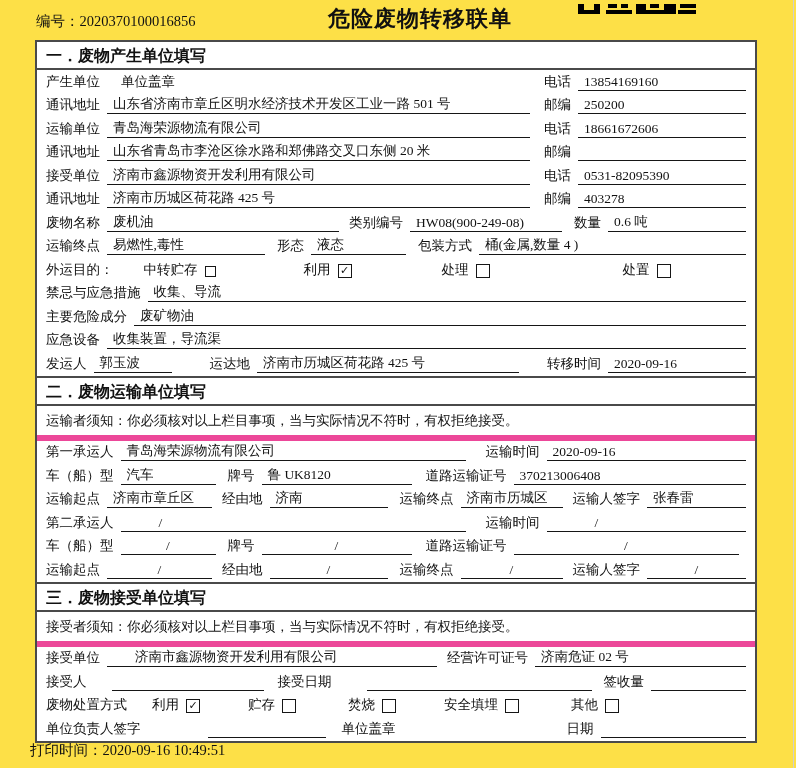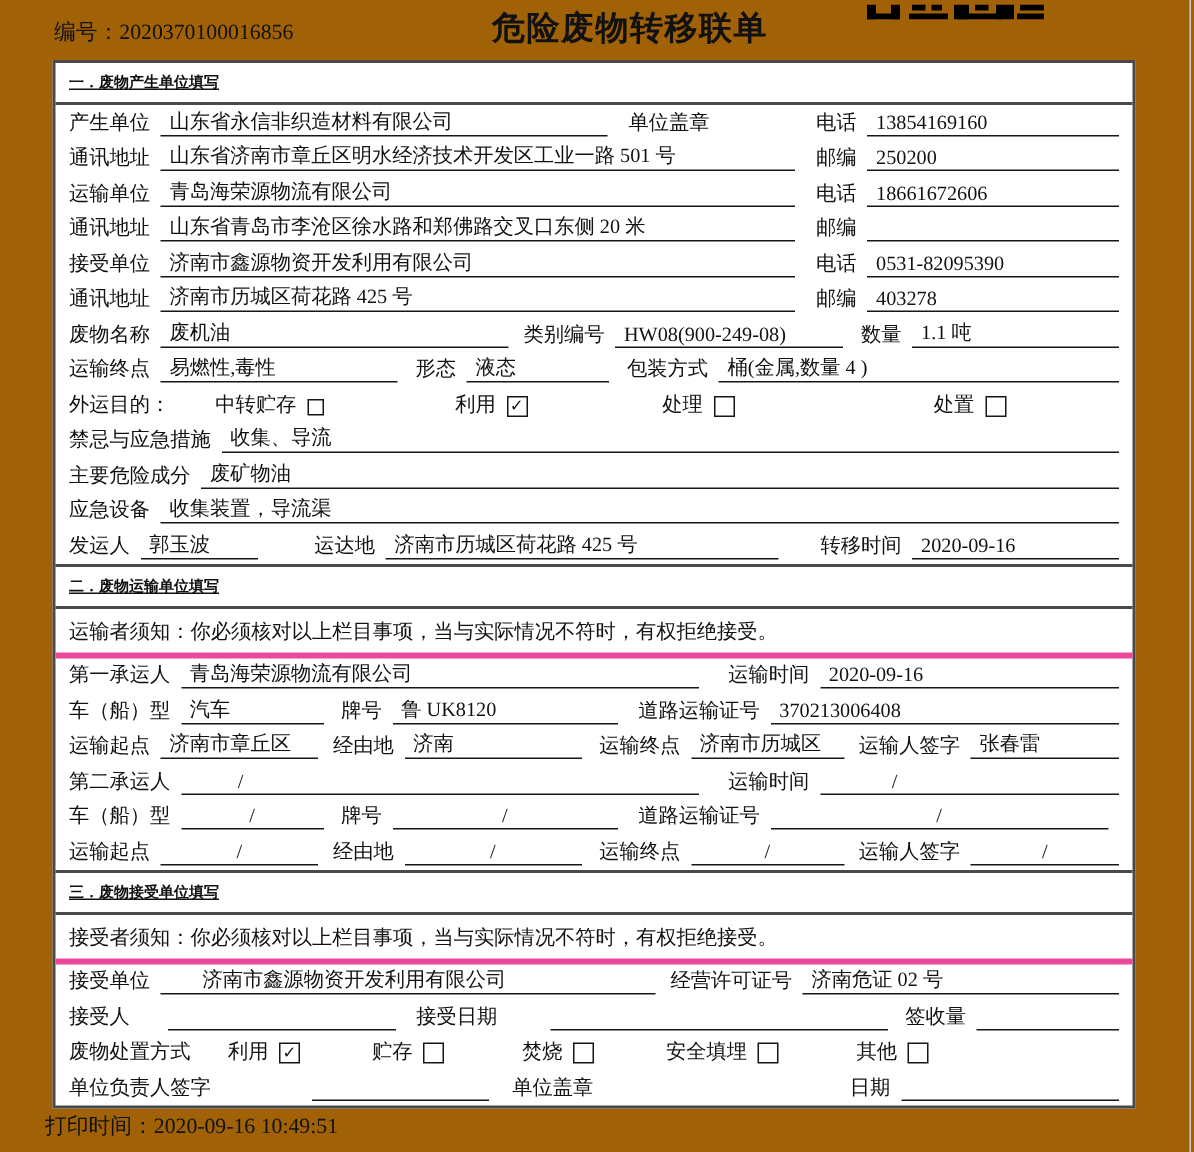--- a/index.html
+++ b/index.html
@@ -1,25 +1,25 @@
 <!DOCTYPE html>
 <html><head>
 <meta charset="utf-8">
 <style>
   html,body { margin:0; padding:0; background:#ffffff; }
-  .page { position:relative; width:796px; height:768px; overflow:hidden; background:#a16207;
+  .page { position:relative; width:796px; height:768px; overflow:hidden; background:#fde047;
           font-family:"Liberation Serif","DejaVu Serif",serif; color:#111; }
   .window-edge { position:absolute; right:2px; top:0; height:100%; width:1px; background:#cfcfcf; }
   .qr { position:absolute; left:578px; top:0; width:118px; height:10px; }
   .serial { position:absolute; left:36px; top:12px; font-size:14.5px; white-space:nowrap; }
   .doc-title { position:absolute; left:328px; top:4px; font-size:22px; font-weight:bold; letter-spacing:1px; white-space:nowrap; }
   .tbl { position:absolute; left:35px; top:40px; width:722px; border:2px solid #4a4a4a; background:#fff; box-sizing:border-box; }
-  .sec-head { font-weight:bold; font-size:10px; line-height:19px; padding:4px 9px 3px; border-bottom:2px solid #4a4a4a;text-decoration:underline; }
+  .sec-head { font-weight:bold; font-size:16px; line-height:19px; padding:4px 9px 3px; border-bottom:2px solid #4a4a4a; }
   .sec-head.mid { border-top:2px solid #4a4a4a; }
-  .notice { font-size:13.5px; line-height:18px; padding:6px 9px 5px; border-bottom:4px solid #ec4899; }
+  .notice { font-size:13.5px; line-height:18px; padding:6px 9px 5px; border-bottom:6px solid #ec4899; }
   .row { display:flex; align-items:flex-end; height:23.5px; padding:0 9px 3px; font-size:13.5px; box-sizing:border-box; }
   .lbl { white-space:nowrap; margin-right:7px; flex:0 0 auto; }
   .val { border-bottom:1px solid #161616; padding:0 2px 0 6px; white-space:nowrap; overflow:hidden;
          box-sizing:border-box; min-height:17px; flex:0 0 auto; }
   .g { flex:1 1 auto; }
   .c { text-align:center; padding-left:2px; }
   .opt { display:flex; align-items:flex-end; white-space:nowrap; flex:0 0 auto; }
   .cb { flex:0 0 auto; display:inline-block; width:12px; height:12px; border:1px solid #161616;
         margin-left:7px; margin-bottom:1px; font-size:11px; line-height:11px; text-align:center;
         font-family:"DejaVu Sans",sans-serif; }
@@ -54,21 +54,20 @@
     <span>编号：</span><span>2020370100016856</span>
   </div>
   <div class="doc-title">危险废物转移联单</div>
 
   <div class="tbl">
 
     <div class="sec-head">一．废物产生单位填写</div>
 
     <div class="row">
       <span class="lbl">产生单位</span>
-      <span class="val" style="width:298px">山东省永信非织造材料有限公司</span>
       <span class="lbl g" style="margin-left:14px">单位盖章</span>
       <span class="lbl">电话</span>
       <span class="val" style="width:168px">13854169160</span>
     </div>
 
     <div class="row">
       <span class="lbl">通讯地址</span>
       <span class="val g">山东省济南市章丘区明水经济技术开发区工业一路 501 号</span>
       <span class="lbl" style="margin-left:14px">邮编</span>
       <span class="val" style="width:168px">250200</span>
@@ -101,21 +100,21 @@
       <span class="lbl" style="margin-left:14px">邮编</span>
       <span class="val" style="width:168px">403278</span>
     </div>
 
     <div class="row">
       <span class="lbl">废物名称</span>
       <span class="val" style="width:232px">废机油</span>
       <span class="lbl" style="margin-left:10px">类别编号</span>
       <span class="val" style="width:152px">HW08(900-249-08)</span>
       <span class="lbl" style="margin-left:12px">数量</span>
-      <span class="val g">1.1 吨</span>
+      <span class="val g">0.6 吨</span>
     </div>
 
     <div class="row">
       <span class="lbl">运输终点</span>
       <span class="val" style="width:158px">易燃性,毒性</span>
       <span class="lbl" style="margin-left:12px">形态</span>
       <span class="val" style="width:95px">液态</span>
       <span class="lbl" style="margin-left:12px">包装方式</span>
       <span class="val g">桶(金属,数量 4 )</span>
     </div>

